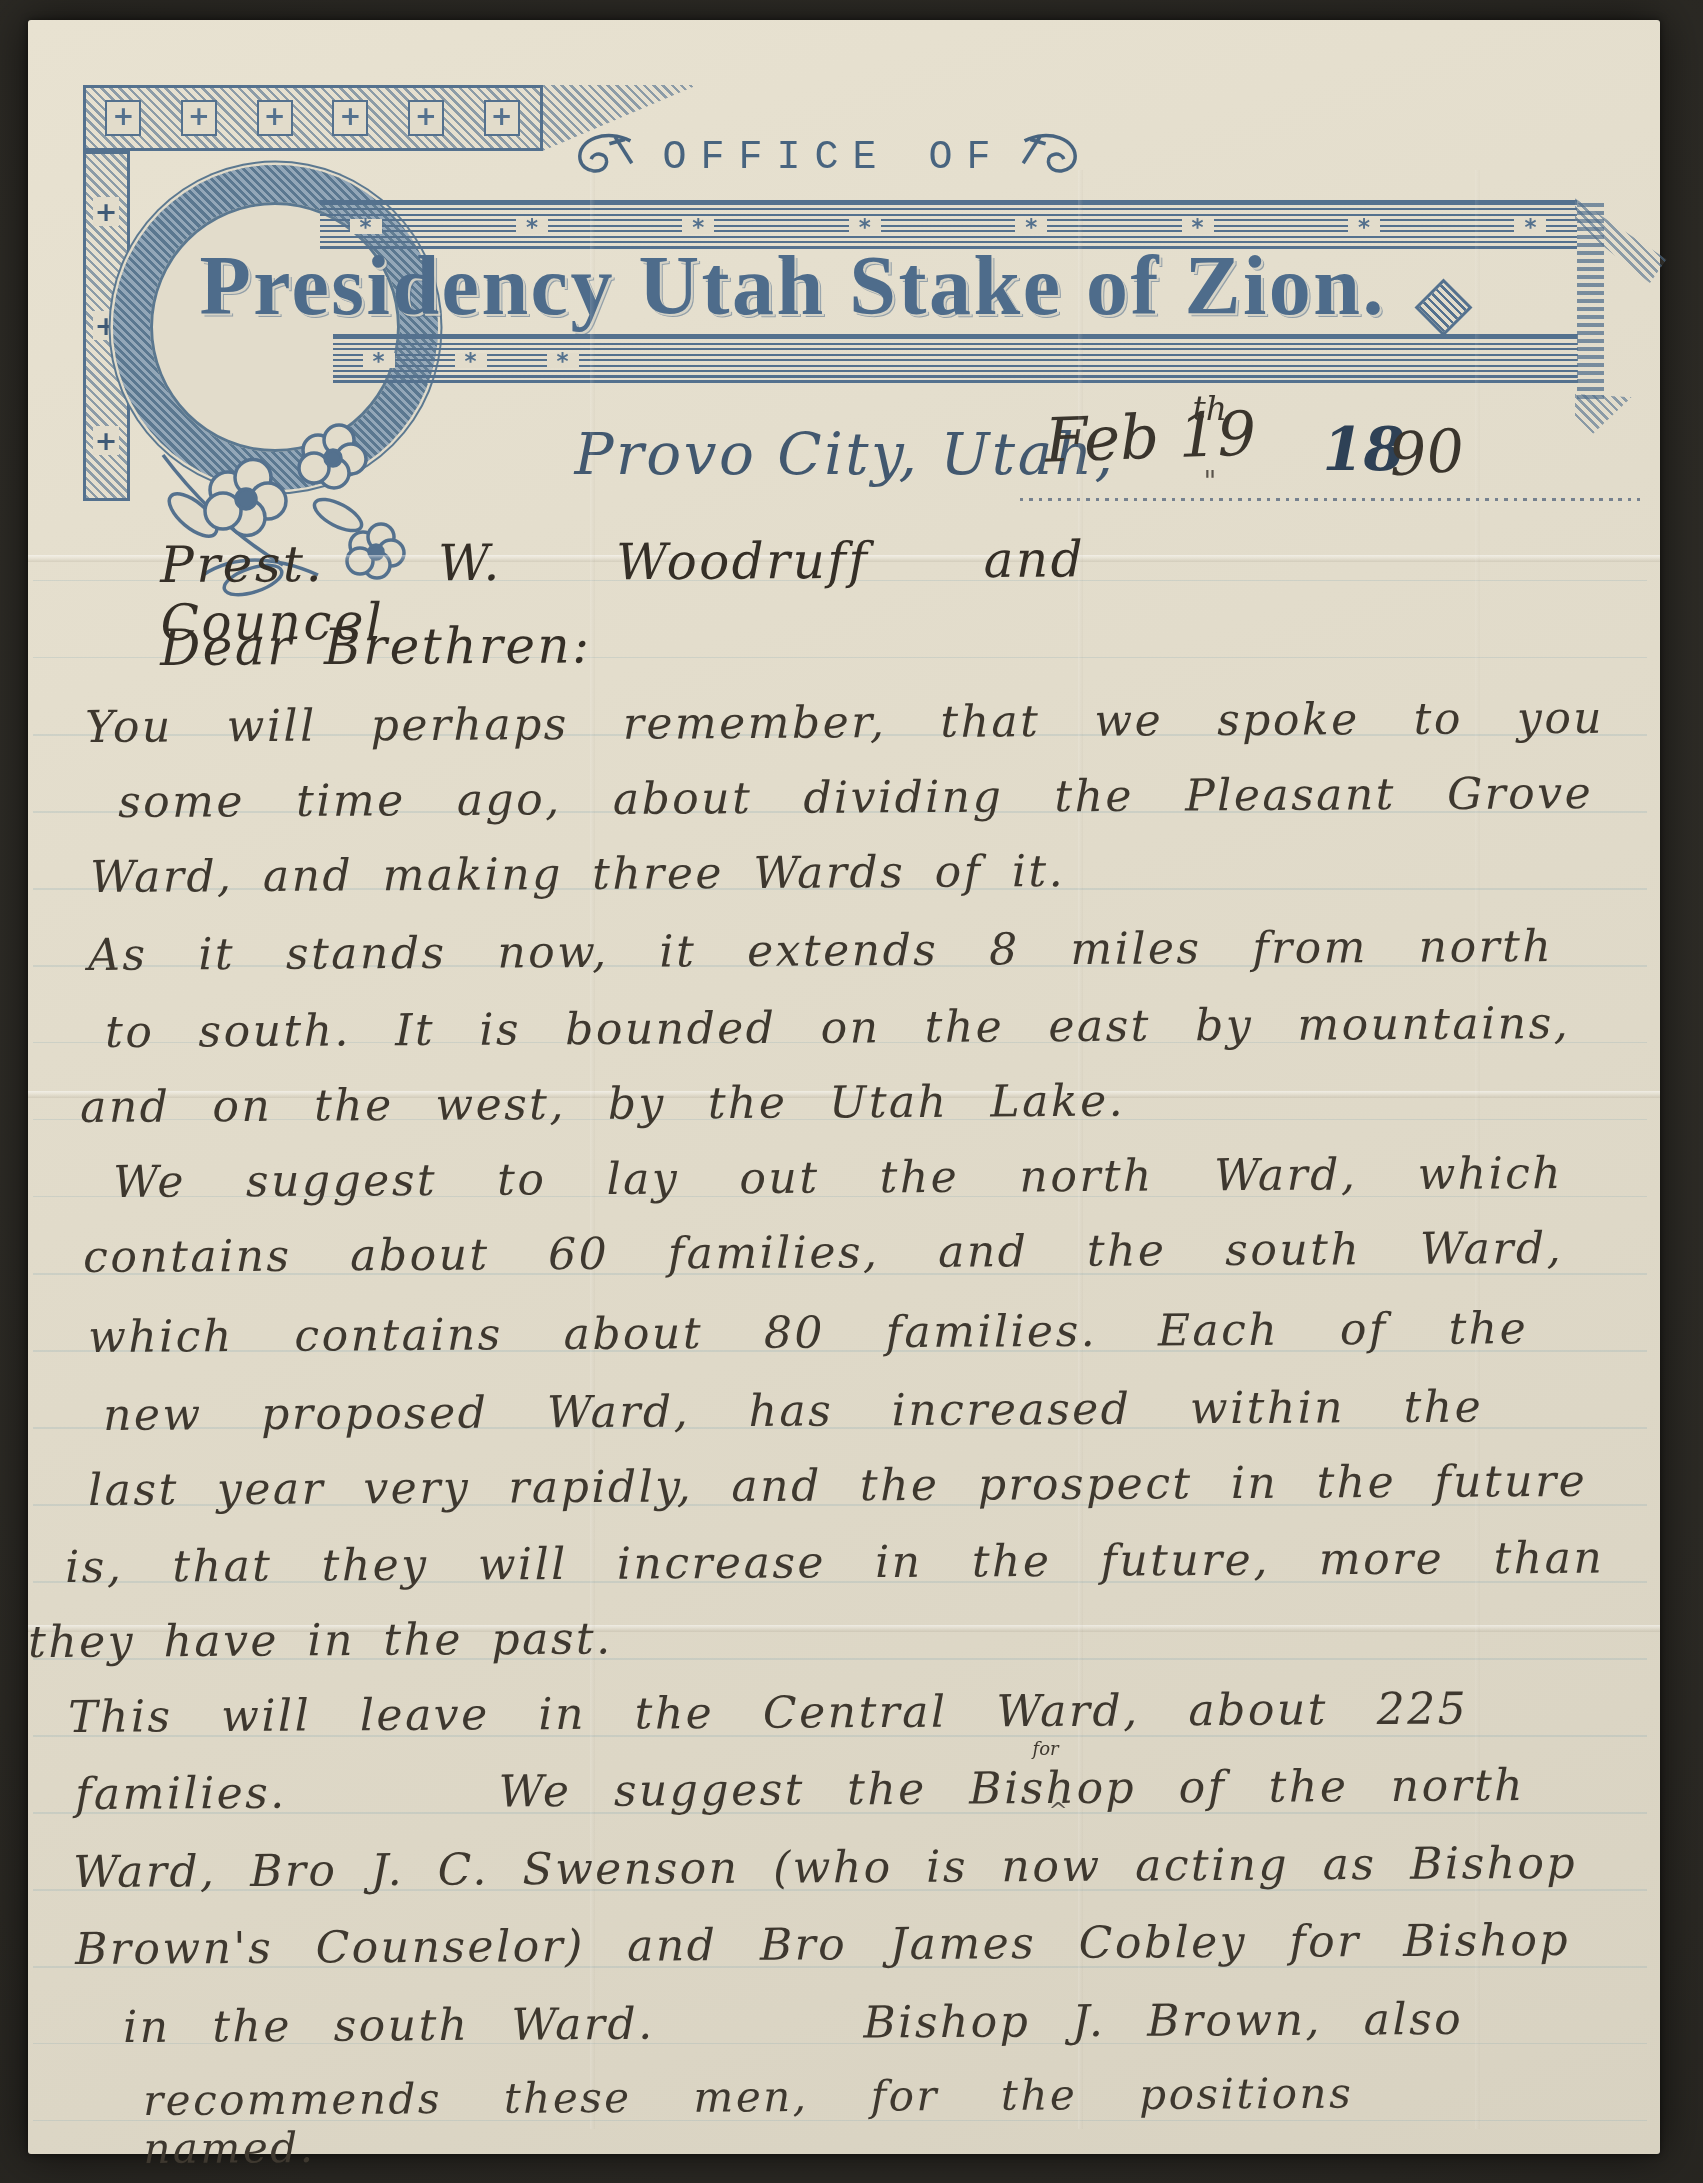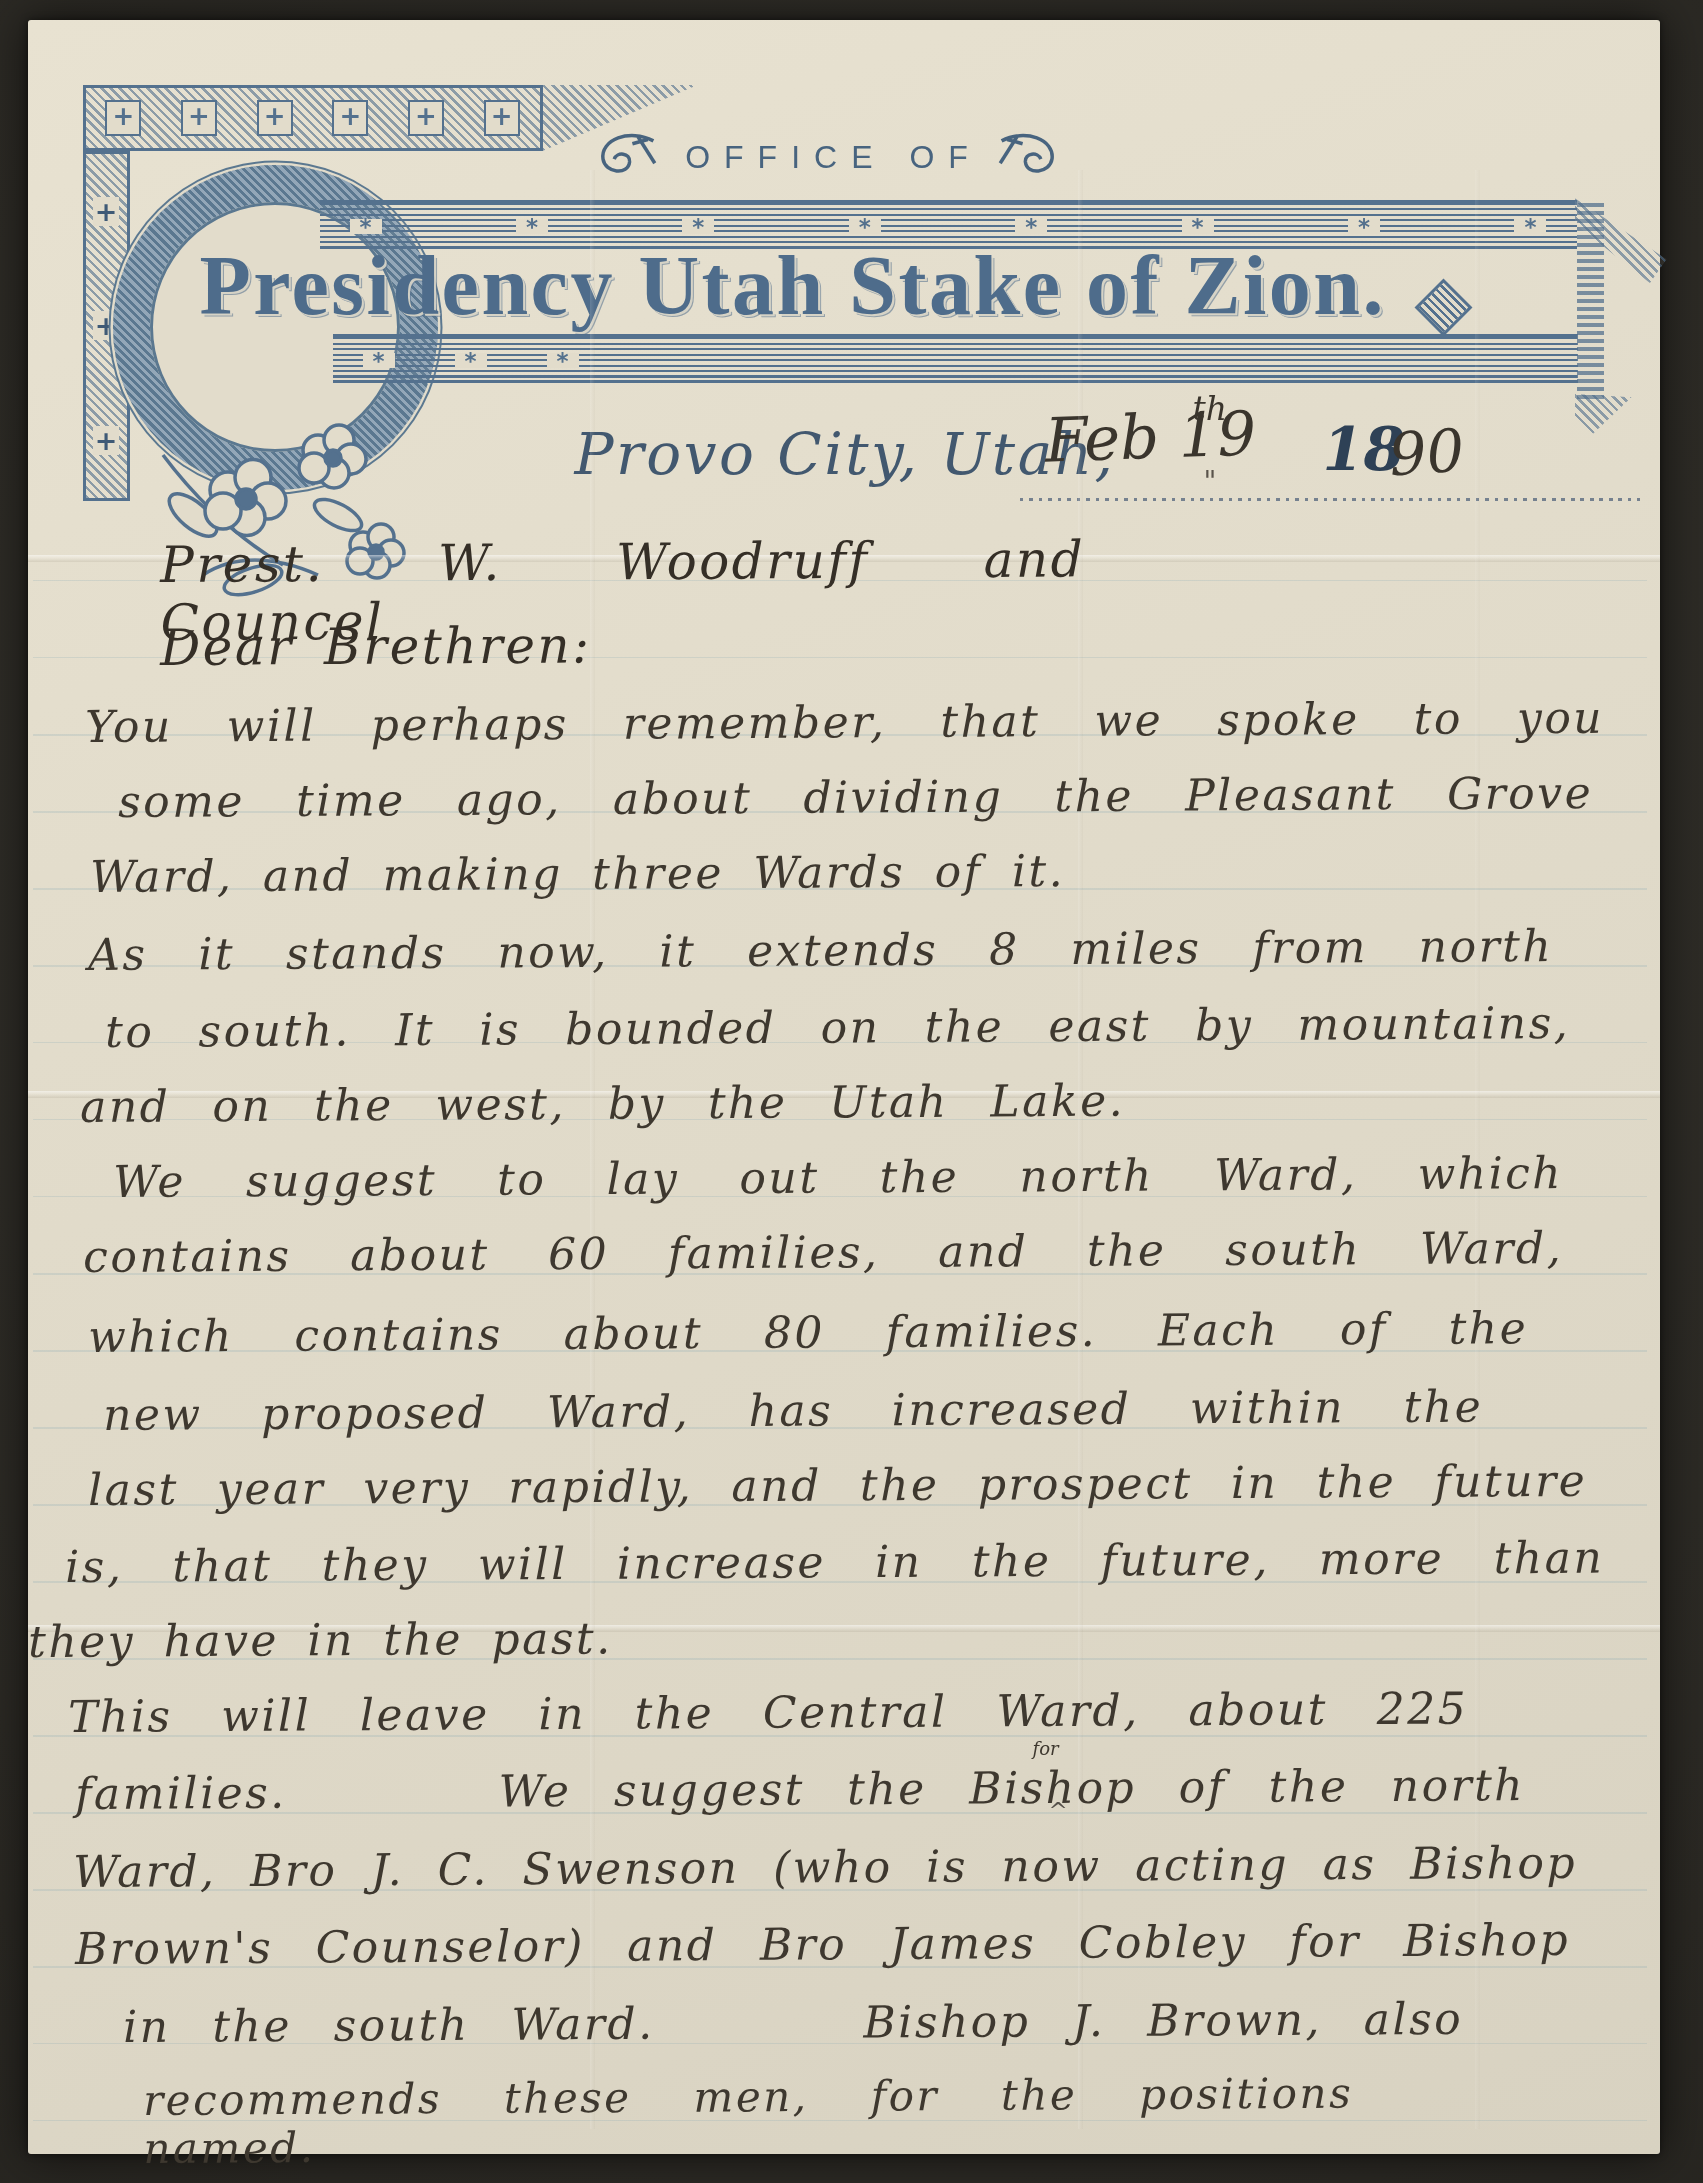--- a/index.html
+++ b/index.html
@@ -47,21 +47,21 @@
     background:repeating-linear-gradient(0deg, rgba(84,113,142,.75) 0 4.5px, rgba(226,220,203,.15) 4.5px 8px);}
   .pennant{position:absolute;left:1547px;top:178px;width:92px;height:85px;
     clip-path:polygon(0 0,100% 72%,82% 100%,0 30%);}
   .bracketFoot{position:absolute;left:1547px;top:374px;width:57px;height:40px;
     clip-path:polygon(0 0,100% 8%,32% 100%,0 55%);}
   .diamond{position:absolute;left:1395px;top:267px;width:41px;height:41px;transform:rotate(45deg);
     border:3px solid #54718e;box-sizing:border-box;
     background:repeating-linear-gradient(0deg,#54718e 0 2.5px,#e2dccb 2.5px 6px);}
   
   .officeRow{position:absolute;left:520px;top:111px;width:560px;display:flex;align-items:center;justify-content:center;gap:14px;}
-  .officeOf{color:#48647f;font-family:Liberation Sans, sans-serif;font-size:32px;letter-spacing:14px;white-space:nowrap;margin-left:12px;}
+  .officeOf{color:#48647f;font-family:Liberation Mono, monospace;font-size:40px;letter-spacing:14px;white-space:nowrap;margin-left:12px;}
   .title{position:absolute;left:172px;top:224px;width:1340px;white-space:nowrap;
     font-family:"Liberation Serif",serif;font-weight:bold;font-size:84px;line-height:1;
     color:#4e6c8b;letter-spacing:2.5px;
     text-shadow:2px 2px 0 rgba(226,220,203,.85), 3px 3px 0 rgba(78,108,139,.55);}
   .placeLine{position:absolute;left:547px;top:400px;font-family:"DejaVu Serif",serif;font-style:italic;
     font-size:58px;color:#42586f;letter-spacing:2.5px;white-space:nowrap;}
   .dotRule{position:absolute;left:992px;top:478px;width:620px;height:3px;
     background:repeating-linear-gradient(90deg,#75818f 0 3.5px, rgba(0,0,0,0) 3.5px 9.5px);}
   .hwDate{position:absolute;font-family:"DejaVu Serif",serif;font-style:italic;color:#3a352d;white-space:nowrap;}
   .yearPrinted{position:absolute;font-family:"DejaVu Serif",serif;font-style:italic;font-weight:bold;

